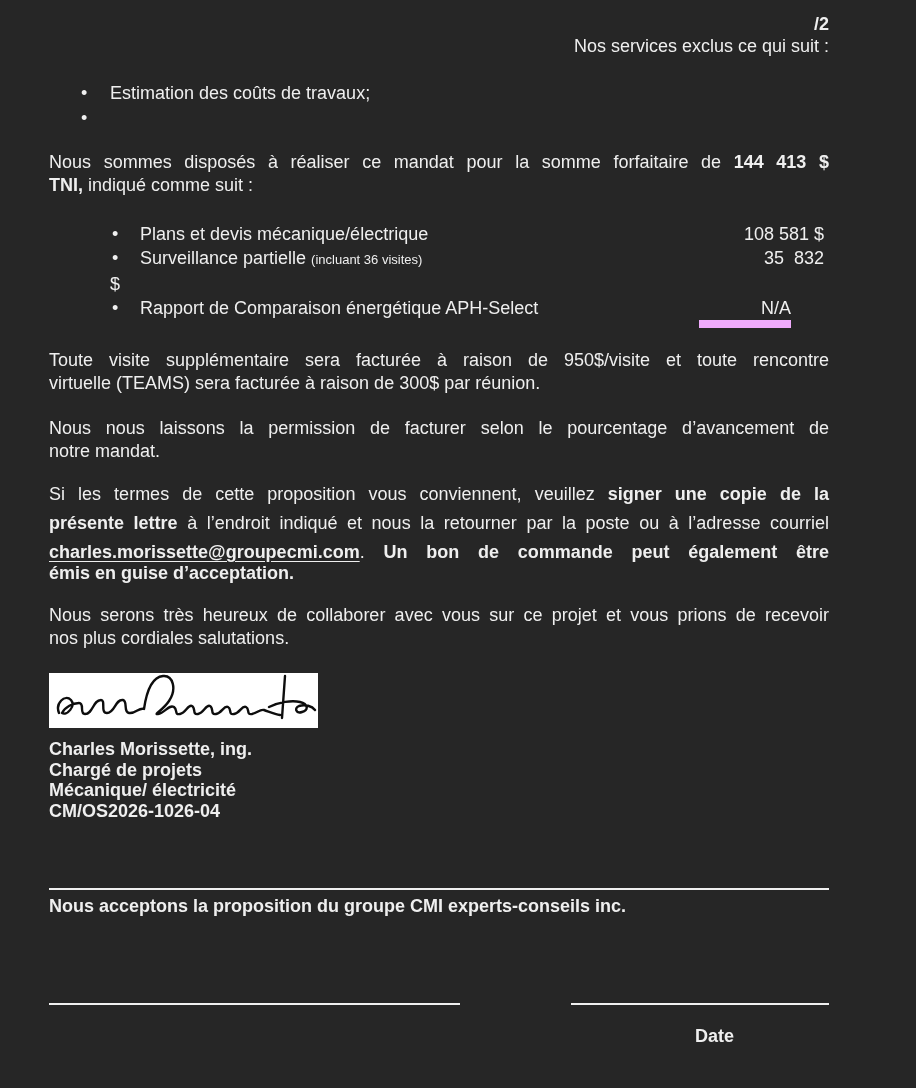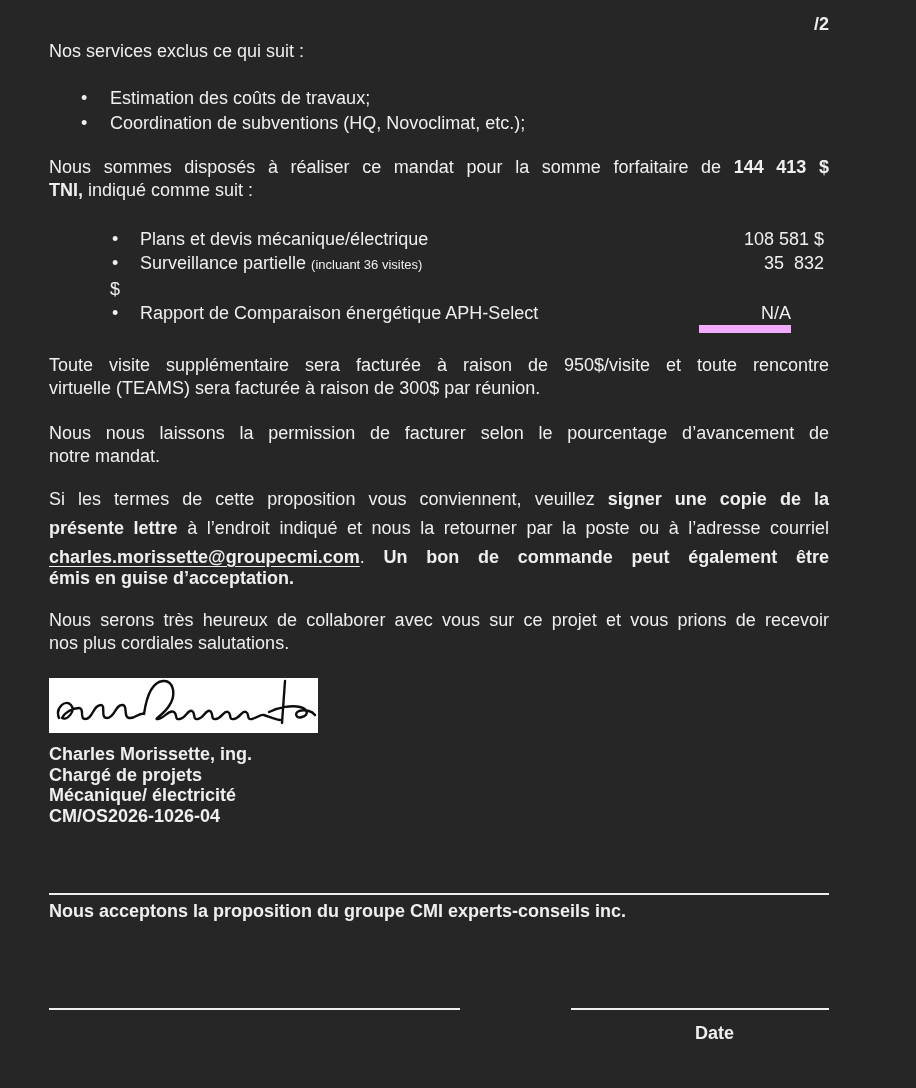--- a/index.html
+++ b/index.html
@@ -4,21 +4,21 @@
 <style>
   html,body{margin:0;padding:0;background:#262626;}
   body{
     width:916px;height:1088px;overflow:hidden;
     font-family:"Liberation Sans","DejaVu Sans",sans-serif;
     color:#efefef;font-size:18px;
   }
   .page{position:relative;width:916px;height:1088px;padding:14px 87px 0 49px;box-sizing:border-box;}
   .bold{font-weight:bold;}
   .page-num{text-align:right;line-height:21px;font-weight:bold;}
-  .intro{margin-top:5px;line-height:22px;}
+  .intro{line-height:22px;text-align:right;}
   
   .list1{margin-top:24px;}
   .l1item{display:flex;line-height:25px;}
   .l1item .bul{margin-left:32px;width:29px;flex:none;}
   
   .para{margin:0;}
   .para .jline{text-align:justify;text-align-last:justify;line-height:23px;margin-top:8px;}
   .para .nline{text-align:left;line-height:23px;}
   .m-mandate{margin-top:20px;}
   .m-billing{margin-top:21px;}
@@ -42,39 +42,38 @@
   .sig-block{margin-top:11px;font-weight:bold;}
   .sig-block div{line-height:20.5px;}
   
   .accept-rule{margin-top:67px;border-top:2px solid #efefef;height:0;}
   .accept-text{margin-top:5px;line-height:22px;font-weight:bold;}
   .sig-lines{margin-top:86px;display:flex;}
   .sline{border-top:2px solid #efefef;height:0;}
   .sline.left{width:411px;}
   .sline.right{width:258px;margin-left:auto;}
   .sig-labels{margin-top:12px;position:relative;line-height:22px;font-weight:bold;}
-  .date-label{position:absolute;left:646px;top:0;text-align:center;}
+  .date-label{position:absolute;left:646px;top:8px;text-align:center;}
 </style>
 </head>
 <body>
 
 <div class="page">
 
   <div class="page-num">/2</div>
 
   <div class="intro">Nos services exclus ce qui suit :</div>
 
   <div class="list1">
     <div class="l1item">
       <span class="bul">•</span>
       <span>Estimation des coûts de travaux;</span>
     </div>
     <div class="l1item">
       <span class="bul">•</span>
-      <span>Coordination de subventions (HQ, Novoclimat, etc.);</span>
     </div>
   </div>
 
   <div class="para m-mandate">
     <div class="jline"><span>Nous sommes disposés à réaliser ce mandat pour la somme forfaitaire de </span><span class="bold">144 413 $</span></div>
     <div class="nline"><span class="bold">TNI,</span><span> indiqué comme suit :</span></div>
   </div>
 
   <div class="pricing">
     <div class="prow">

